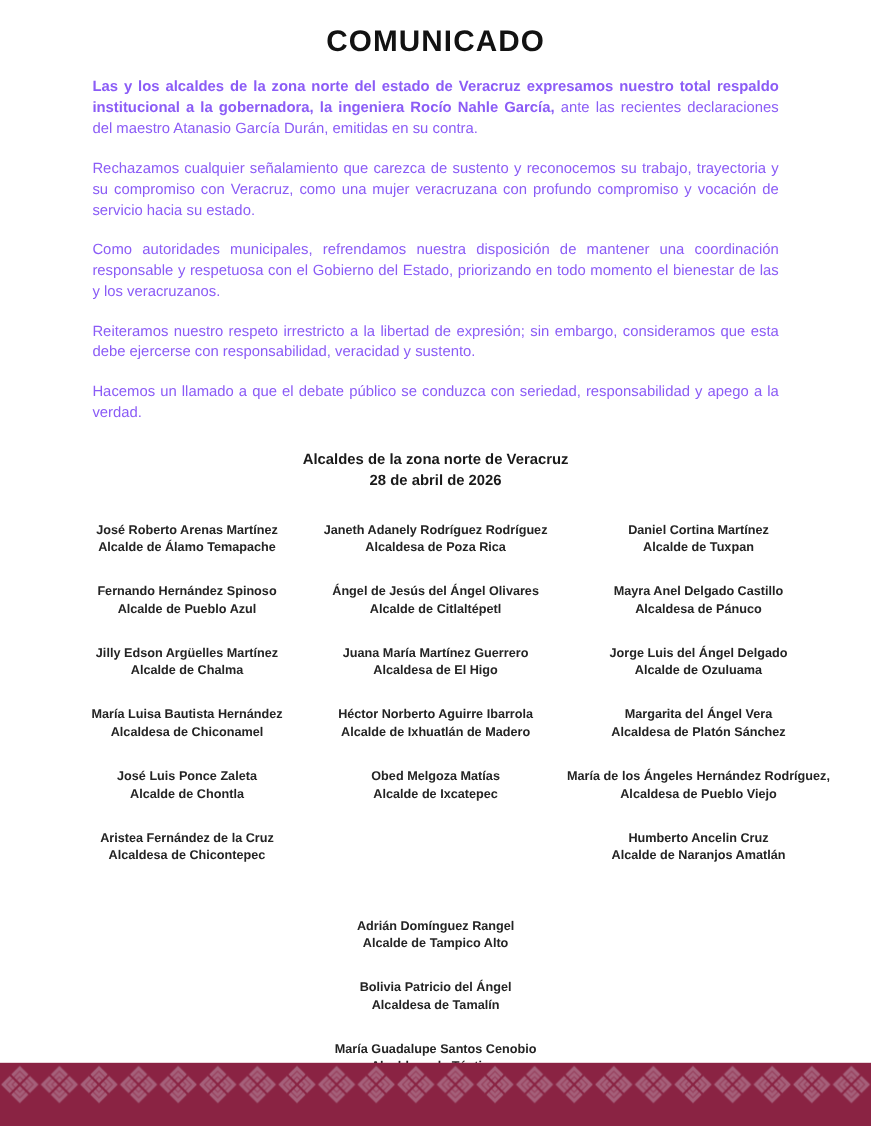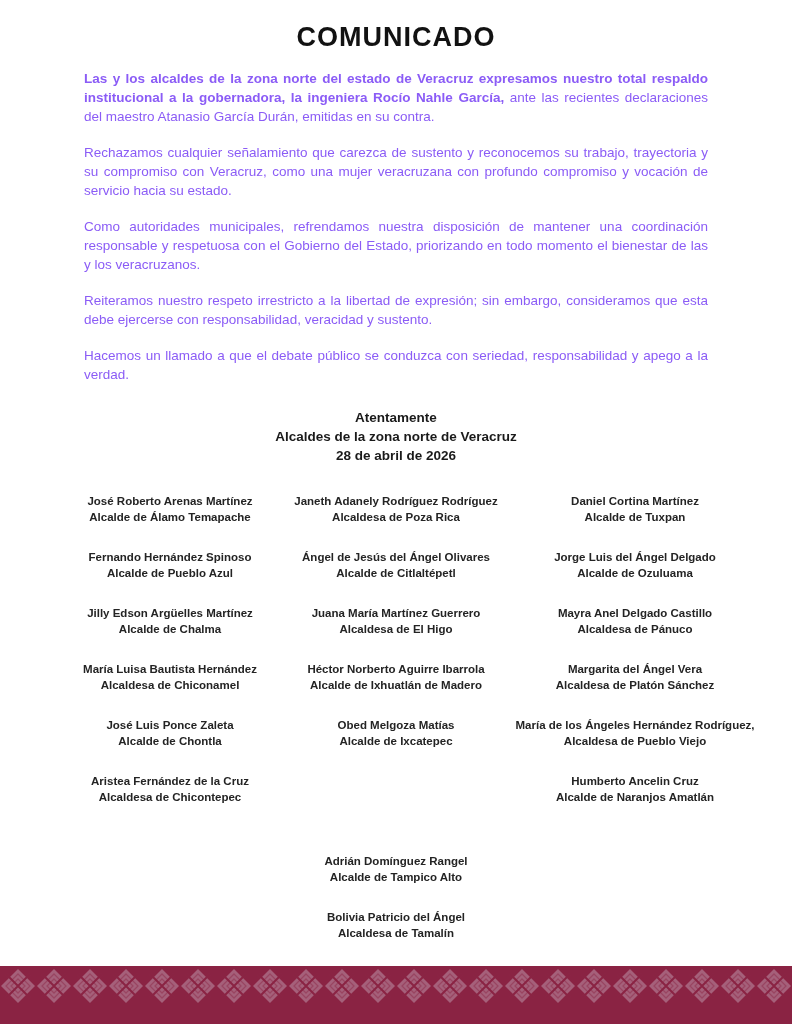--- a/index.html
+++ b/index.html
@@ -74,21 +74,20 @@
 
   <div class="body-text">
     <p class="para"><span class="bold-run">Las y los alcaldes de la zona norte del estado de Veracruz expresamos nuestro total respaldo institucional a la gobernadora, la ingeniera Rocío Nahle García,</span> <span>ante las recientes declaraciones del maestro Atanasio García Durán, emitidas en su contra.</span></p>
     <p class="para">Rechazamos cualquier señalamiento que carezca de sustento y reconocemos su trabajo, trayectoria y su compromiso con Veracruz, como una mujer veracruzana con profundo compromiso y vocación de servicio hacia su estado.</p>
     <p class="para">Como autoridades municipales, refrendamos nuestra disposición de mantener una coordinación responsable y respetuosa con el Gobierno del Estado, priorizando en todo momento el bienestar de las y los veracruzanos.</p>
     <p class="para">Reiteramos nuestro respeto irrestricto a la libertad de expresión; sin embargo, consideramos que esta debe ejercerse con responsabilidad, veracidad y sustento.</p>
     <p class="para">Hacemos un llamado a que el debate público se conduzca con seriedad, responsabilidad y apego a la verdad.</p>
   </div>
 
   <div class="closing-block">
-    <div>Atentamente</div>
     <div>Alcaldes de la zona norte de Veracruz</div>
     <div>28 de abril de 2026</div>
   </div>
 
   <div class="sig-grid">
 
     <div class="sig-col">
       <div class="sig-entry">
         <div>José Roberto Arenas Martínez</div>
         <div>Alcalde de Álamo Temapache</div>
@@ -137,26 +136,26 @@
         <div>Alcalde de Ixcatepec</div>
       </div>
     </div>
 
     <div class="sig-col">
       <div class="sig-entry">
         <div>Daniel Cortina Martínez</div>
         <div>Alcalde de Tuxpan</div>
       </div>
       <div class="sig-entry">
+        <div>Mayra Anel Delgado Castillo</div>
+        <div>Alcaldesa de Pánuco</div>
+      </div>
+      <div class="sig-entry">
         <div>Jorge Luis del Ángel Delgado</div>
         <div>Alcalde de Ozuluama</div>
-      </div>
-      <div class="sig-entry">
-        <div>Mayra Anel Delgado Castillo</div>
-        <div>Alcaldesa de Pánuco</div>
       </div>
       <div class="sig-entry">
         <div>Margarita del Ángel Vera</div>
         <div>Alcaldesa de Platón Sánchez</div>
       </div>
       <div class="sig-entry">
         <div>María de los Ángeles Hernández Rodríguez,</div>
         <div>Alcaldesa de Pueblo Viejo</div>
       </div>
       <div class="sig-entry">

